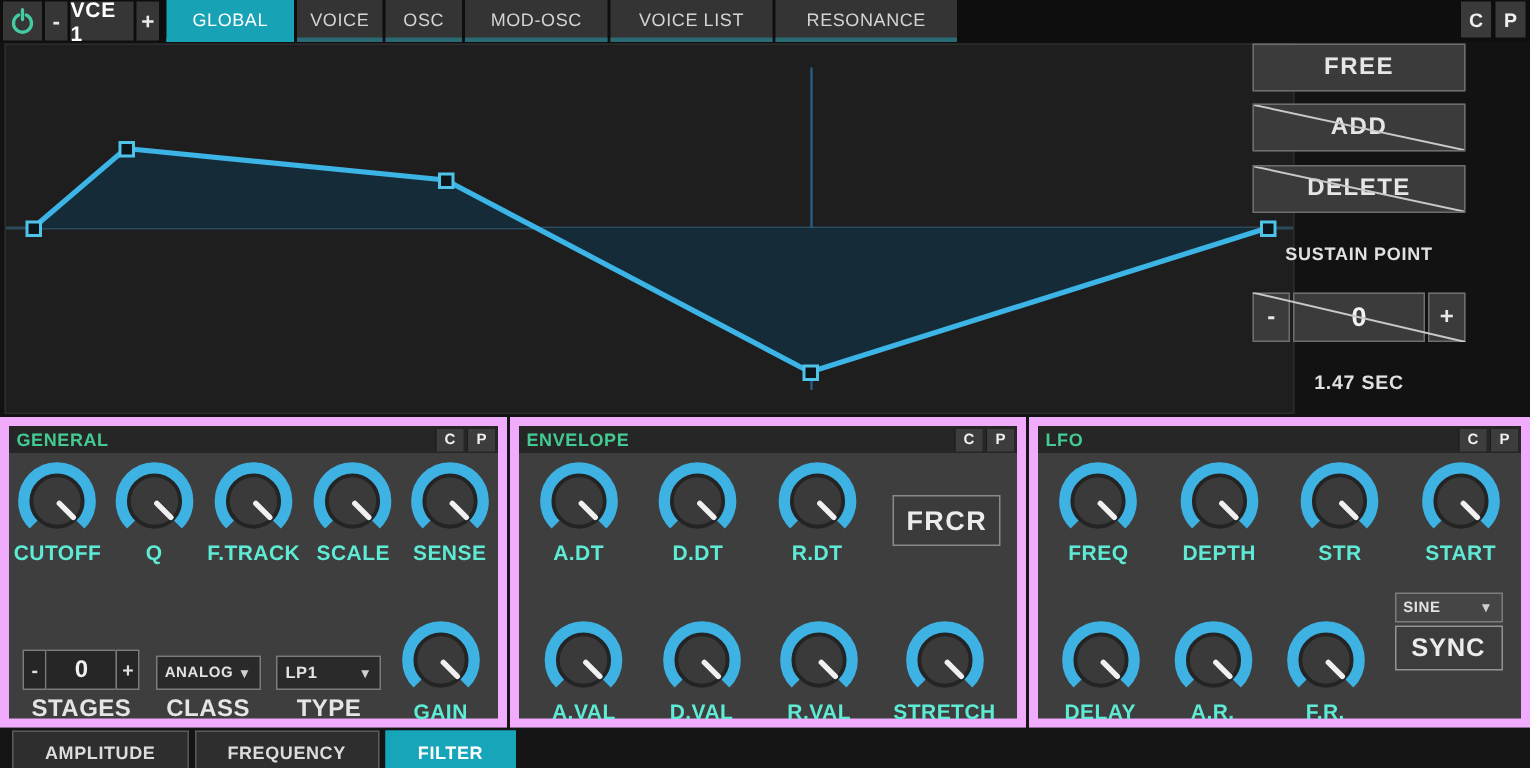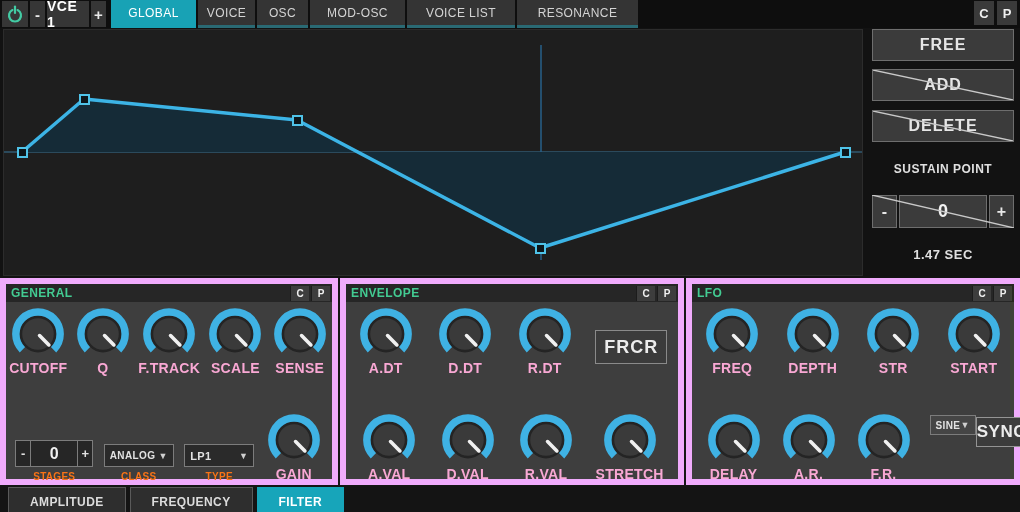--- a/index.html
+++ b/index.html
@@ -27,21 +27,21 @@
   .graph-region{position:absolute;top:28px;left:0;width:1020px;height:250px;background:#121212;}
   .graph-panel{position:absolute;left:3px;top:1px;width:860px;height:247px;background:#1e1e1e;border:1px solid #2c2c2c;}
   .graph-panel svg{display:block;}
   .zero-line{stroke:#2b4a5c;stroke-width:2;}
   .sustain-line{stroke:#27608a;stroke-width:1.5;}
   .env-fill{fill:#152b37;stroke:none;}
   .env-curve{fill:none;stroke:#3cb4e6;stroke-width:3.5;stroke-linejoin:round;}
   .env-handle{fill:#0d161a;stroke:#4fc3e8;stroke-width:2;}
 
   
-  .side{position:absolute;left:868px;top:0;width:150px;height:250px;}
+  .side{position:absolute;left:831px;top:0;width:150px;height:250px;}
   .side-btn{position:absolute;left:4px;width:142px;height:32px;background:#3b3b3b;border:1px solid #6e6e6e;
             color:#e6e6e6;font-weight:bold;font-size:16px;letter-spacing:1px;
             display:flex;align-items:center;justify-content:center;}
   .diag{position:absolute;inset:0;width:100%;height:100%;pointer-events:none;}
   .diag line{stroke:#c9c9c9;stroke-width:1.3;vector-effect:non-scaling-stroke;}
   .side-label{position:absolute;left:0;width:150px;text-align:center;color:#e0e0e0;font-weight:bold;font-size:12px;letter-spacing:.5px;}
   .side-stepper{position:absolute;left:4px;top:167px;width:142px;height:33px;display:flex;gap:2px;}
   .ss-btn{width:25px;background:#3b3b3b;border:1px solid #6e6e6e;color:#e8e8e8;font-weight:bold;font-size:16px;
           display:flex;align-items:center;justify-content:center;}
   .ss-val{flex:1;background:#3b3b3b;border:1px solid #6e6e6e;color:#f2f2f2;font-weight:bold;font-size:18px;
@@ -57,35 +57,35 @@
   .sec-cp{margin-left:auto;display:flex;gap:2px;padding-right:2px;}
   .sec-cp .cp-btn{width:19px;height:15px;font-size:10px;background:#3d3d3d;border-left:1px solid #1c1c1c;}
 
   .knob-row{display:flex;justify-content:space-around;align-items:flex-start;padding-top:5px;height:94px;}
   .controls-row{display:flex;justify-content:space-around;align-items:flex-end;padding:0 4px 9px;height:95px;}
   .knob-col{display:flex;flex-direction:column;align-items:center;min-width:56px;}
   .knob{width:58px;height:52px;}
   .karc{fill:none;stroke:#3fb2e4;stroke-width:8;}
   .kface{fill:#3a3a3a;stroke:#242424;stroke-width:2.5;}
   .kptr{stroke:#f0f0f0;stroke-width:3.5;stroke-linecap:round;}
-  .knob-label{margin-top:1px;font-size:14px;font-weight:bold;color:#f9a8d4;letter-spacing:.3px;white-space:nowrap;}
+  .knob-label{margin-top:1px;font-size:14px;font-weight:bold;color:#5eead4;letter-spacing:.3px;white-space:nowrap;}
 
   .mini-stepper{display:flex;height:27px;}
   .ms-btn{width:16px;background:#262626;border:1px solid #7c7c7c;color:#e0e0e0;font-weight:bold;font-size:13px;
           display:flex;align-items:center;justify-content:center;}
   .ms-val{width:46px;background:#262626;border-top:1px solid #7c7c7c;border-bottom:1px solid #7c7c7c;
           color:#f0f0f0;font-weight:bold;font-size:16px;display:flex;align-items:center;justify-content:center;}
   .dropdown{width:70px;height:23px;background:#2a2a2a;border:1px solid #7c7c7c;display:flex;align-items:center;
             padding:0 5px;color:#e2e2e2;font-weight:bold;font-size:10px;letter-spacing:.4px;}
   .dd-arrow{margin-left:auto;font-size:9px;color:#cfcfcf;}
-  .ctl-label{margin-top:4px;font-size:10px;font-weight:bold;color:#f97316;letter-spacing:.3px;}
+  .ctl-label{margin-top:4px;font-size:16px;font-weight:bold;color:#e5e5e5;letter-spacing:.3px;}
 
   .frcr-btn{width:72px;height:34px;border:1px solid #8a8a8a;background:#3b3b3b;color:#ececec;font-size:18px;
             font-weight:bold;letter-spacing:1px;display:flex;align-items:center;justify-content:center;margin-top:23px;}
-  .lfo-stack{display:flex;flex-direction:row;width:72px;margin-bottom:35px;}
+  .lfo-stack{display:flex;flex-direction:column;width:72px;margin-bottom:35px;}
   .lfo-stack .dropdown{width:72px;height:20px;background:#454545;}
   .sync-btn{width:72px;height:30px;margin-top:2px;border:1px solid #949494;background:#3c3c3c;color:#ececec;
             font-size:17px;font-weight:bold;letter-spacing:.5px;display:flex;align-items:center;justify-content:center;}
 
   
   .footer{position:absolute;top:486px;left:0;width:1020px;height:26px;background:#141414;display:flex;
           padding-left:8px;gap:4px;}
   .ftab{height:29px;margin-top:1px;padding:0 21px;background:#2e2e2e;border:1px solid #5a5a5a;color:#dcdcdc;
         font-weight:bold;font-size:12px;display:flex;align-items:center;letter-spacing:.4px;}
   .ftab.active{background:#17a5ba;border-color:#17a5ba;color:#fff;}

